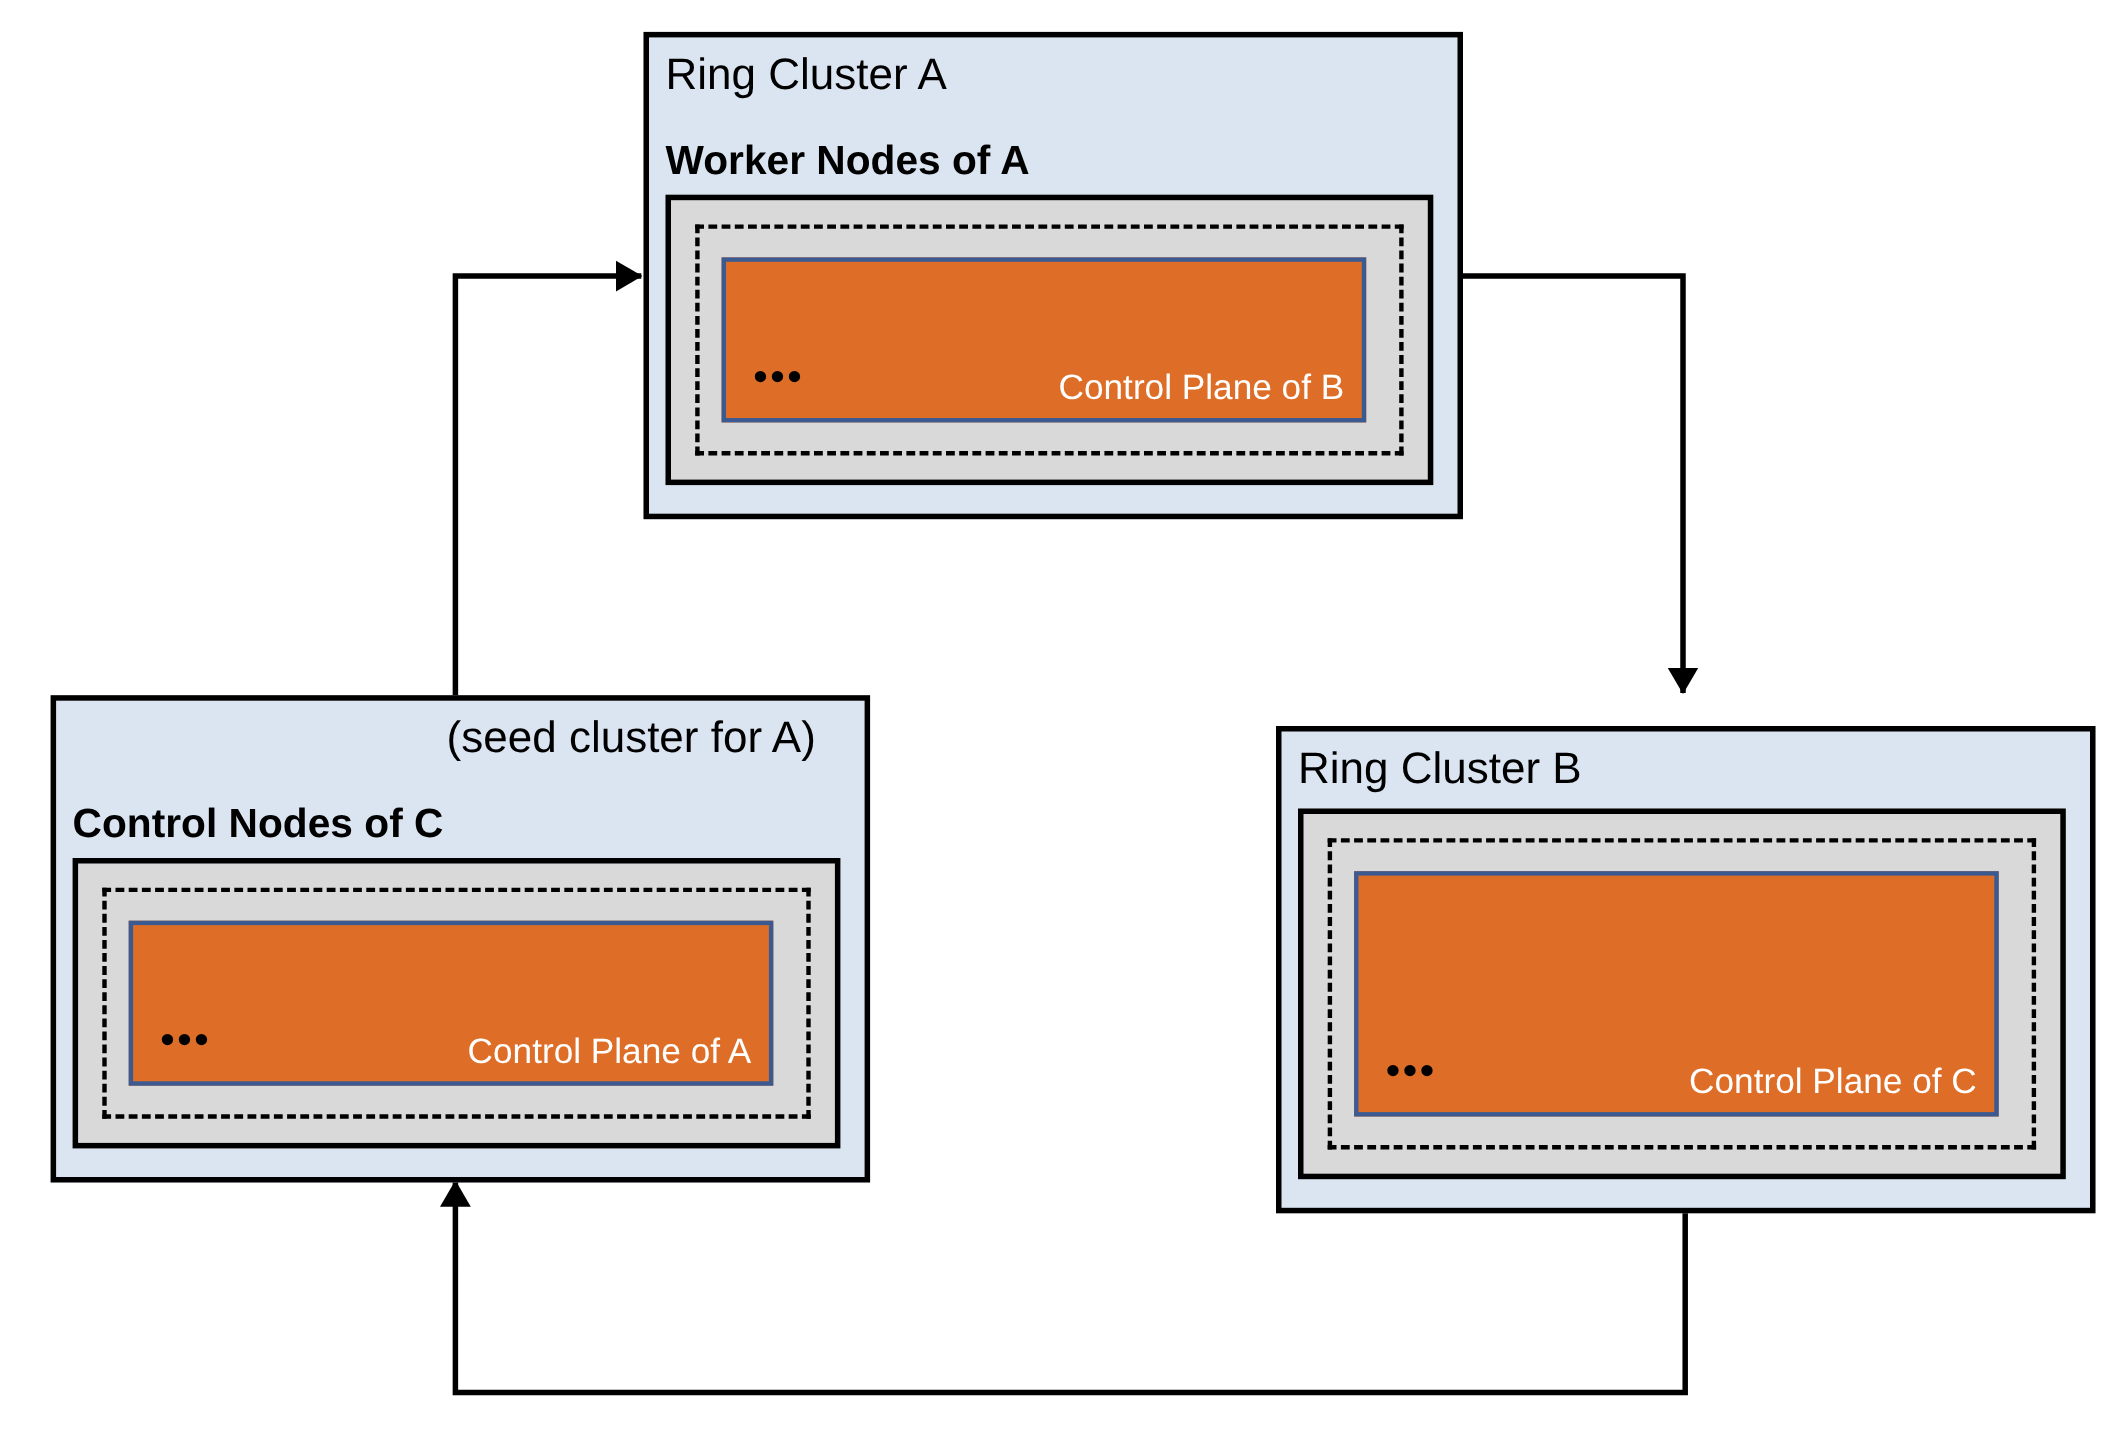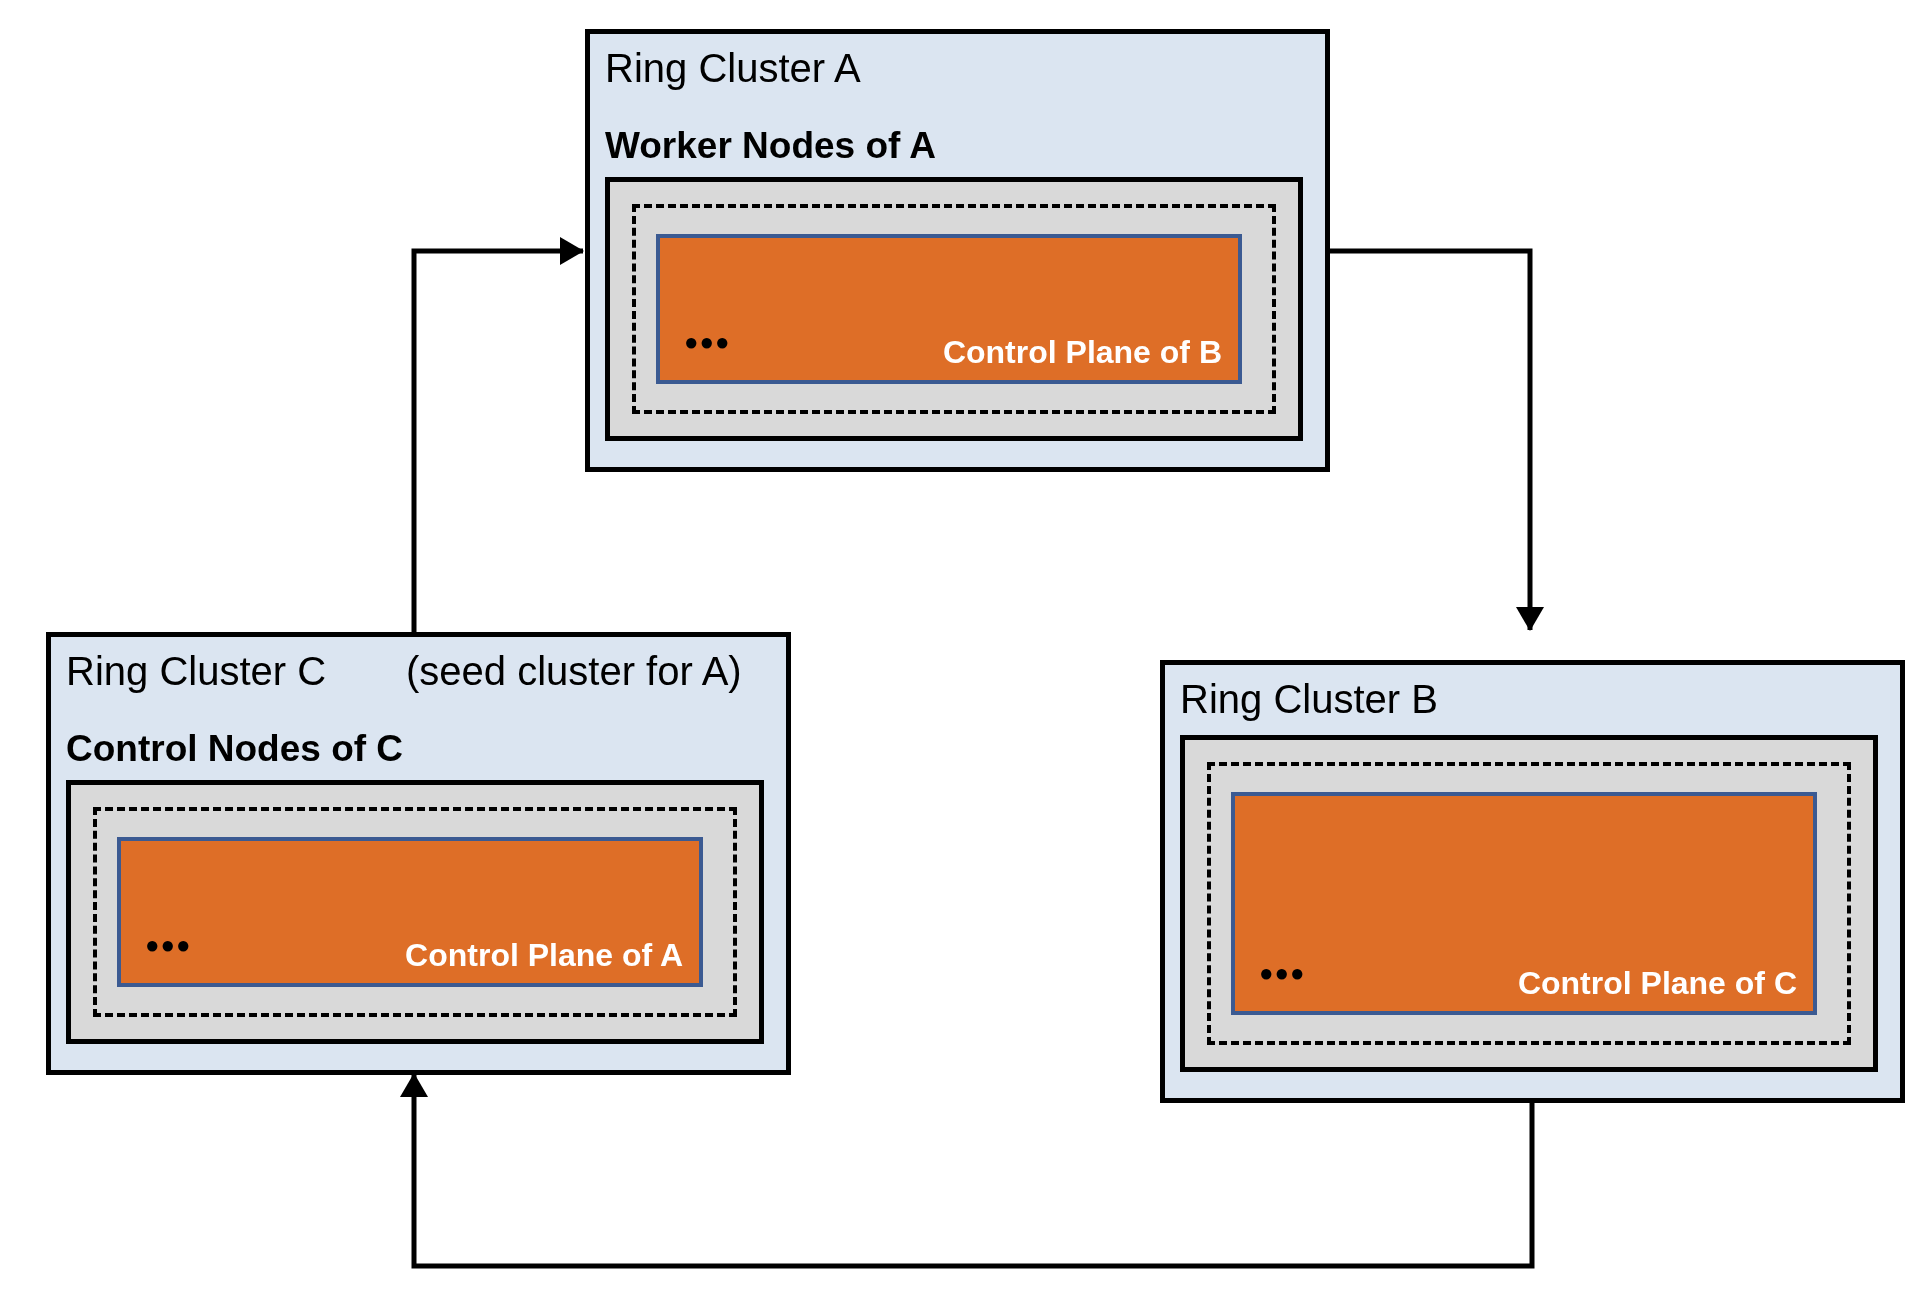--- a/index.html
+++ b/index.html
@@ -90,21 +90,21 @@
     line-height:1;
     letter-spacing:1px;
     color:#000000;
   }
   .cp-label{
     position:absolute;
     right:16px;
     bottom:10px;
     font-size:32px;
     line-height:1.1;
-    font-weight:bold;
+    font-weight:normal;
     color:var(--control-plane-text);
     white-space:nowrap;
   }
 </style>
 </head>
 <body>
 
 <div class="stage">
 
   <svg class="arrows" width="1924" height="1306" viewBox="0 0 1924 1306">
@@ -128,21 +128,20 @@
         <div class="control-plane">
           <span class="dots">●●●</span>
           <span class="cp-label">Control Plane of B</span>
         </div>
       </div>
     </div>
   </div>
 
   <div class="cluster" style="left:46px;top:632px;">
     <div class="title-row">
-      <span>Ring Cluster C</span>
       <span class="subtitle">(seed cluster for A)</span>
     </div>
     <div class="worker-label">Control Nodes of C</div>
     <div class="worker-box">
       <div class="dashed-box">
         <div class="control-plane">
           <span class="dots">●●●</span>
           <span class="cp-label">Control Plane of A</span>
         </div>
       </div>

